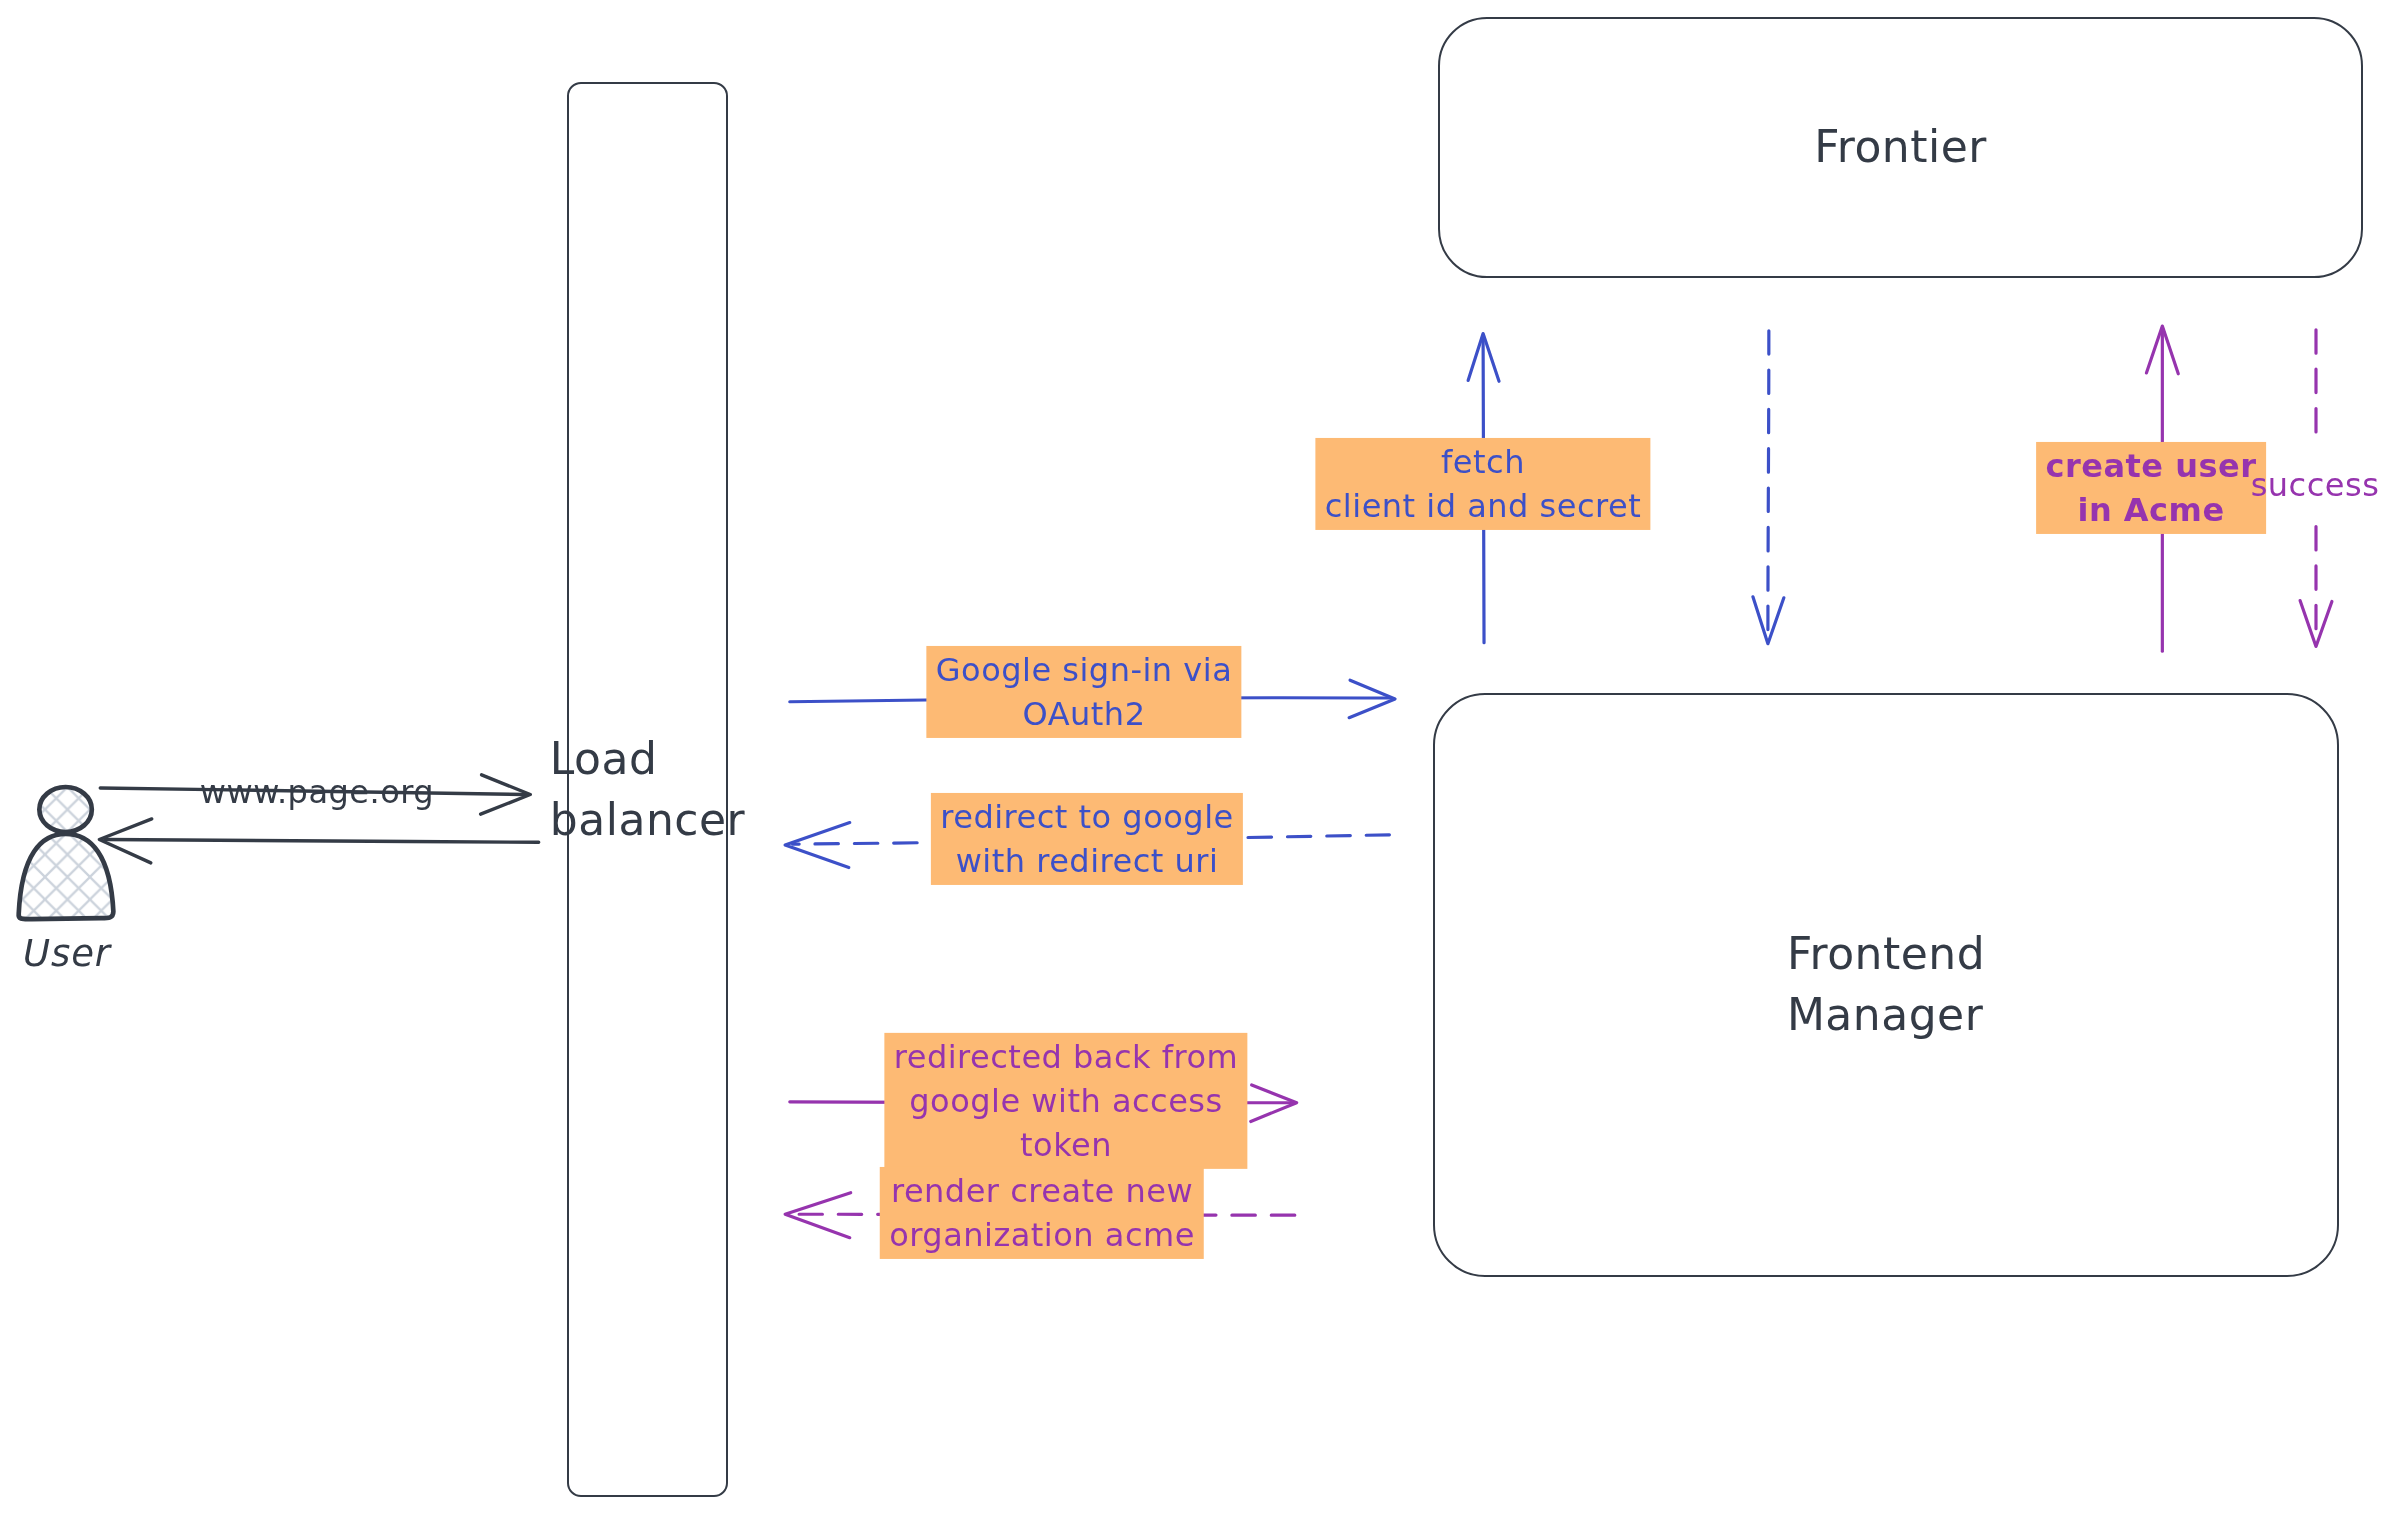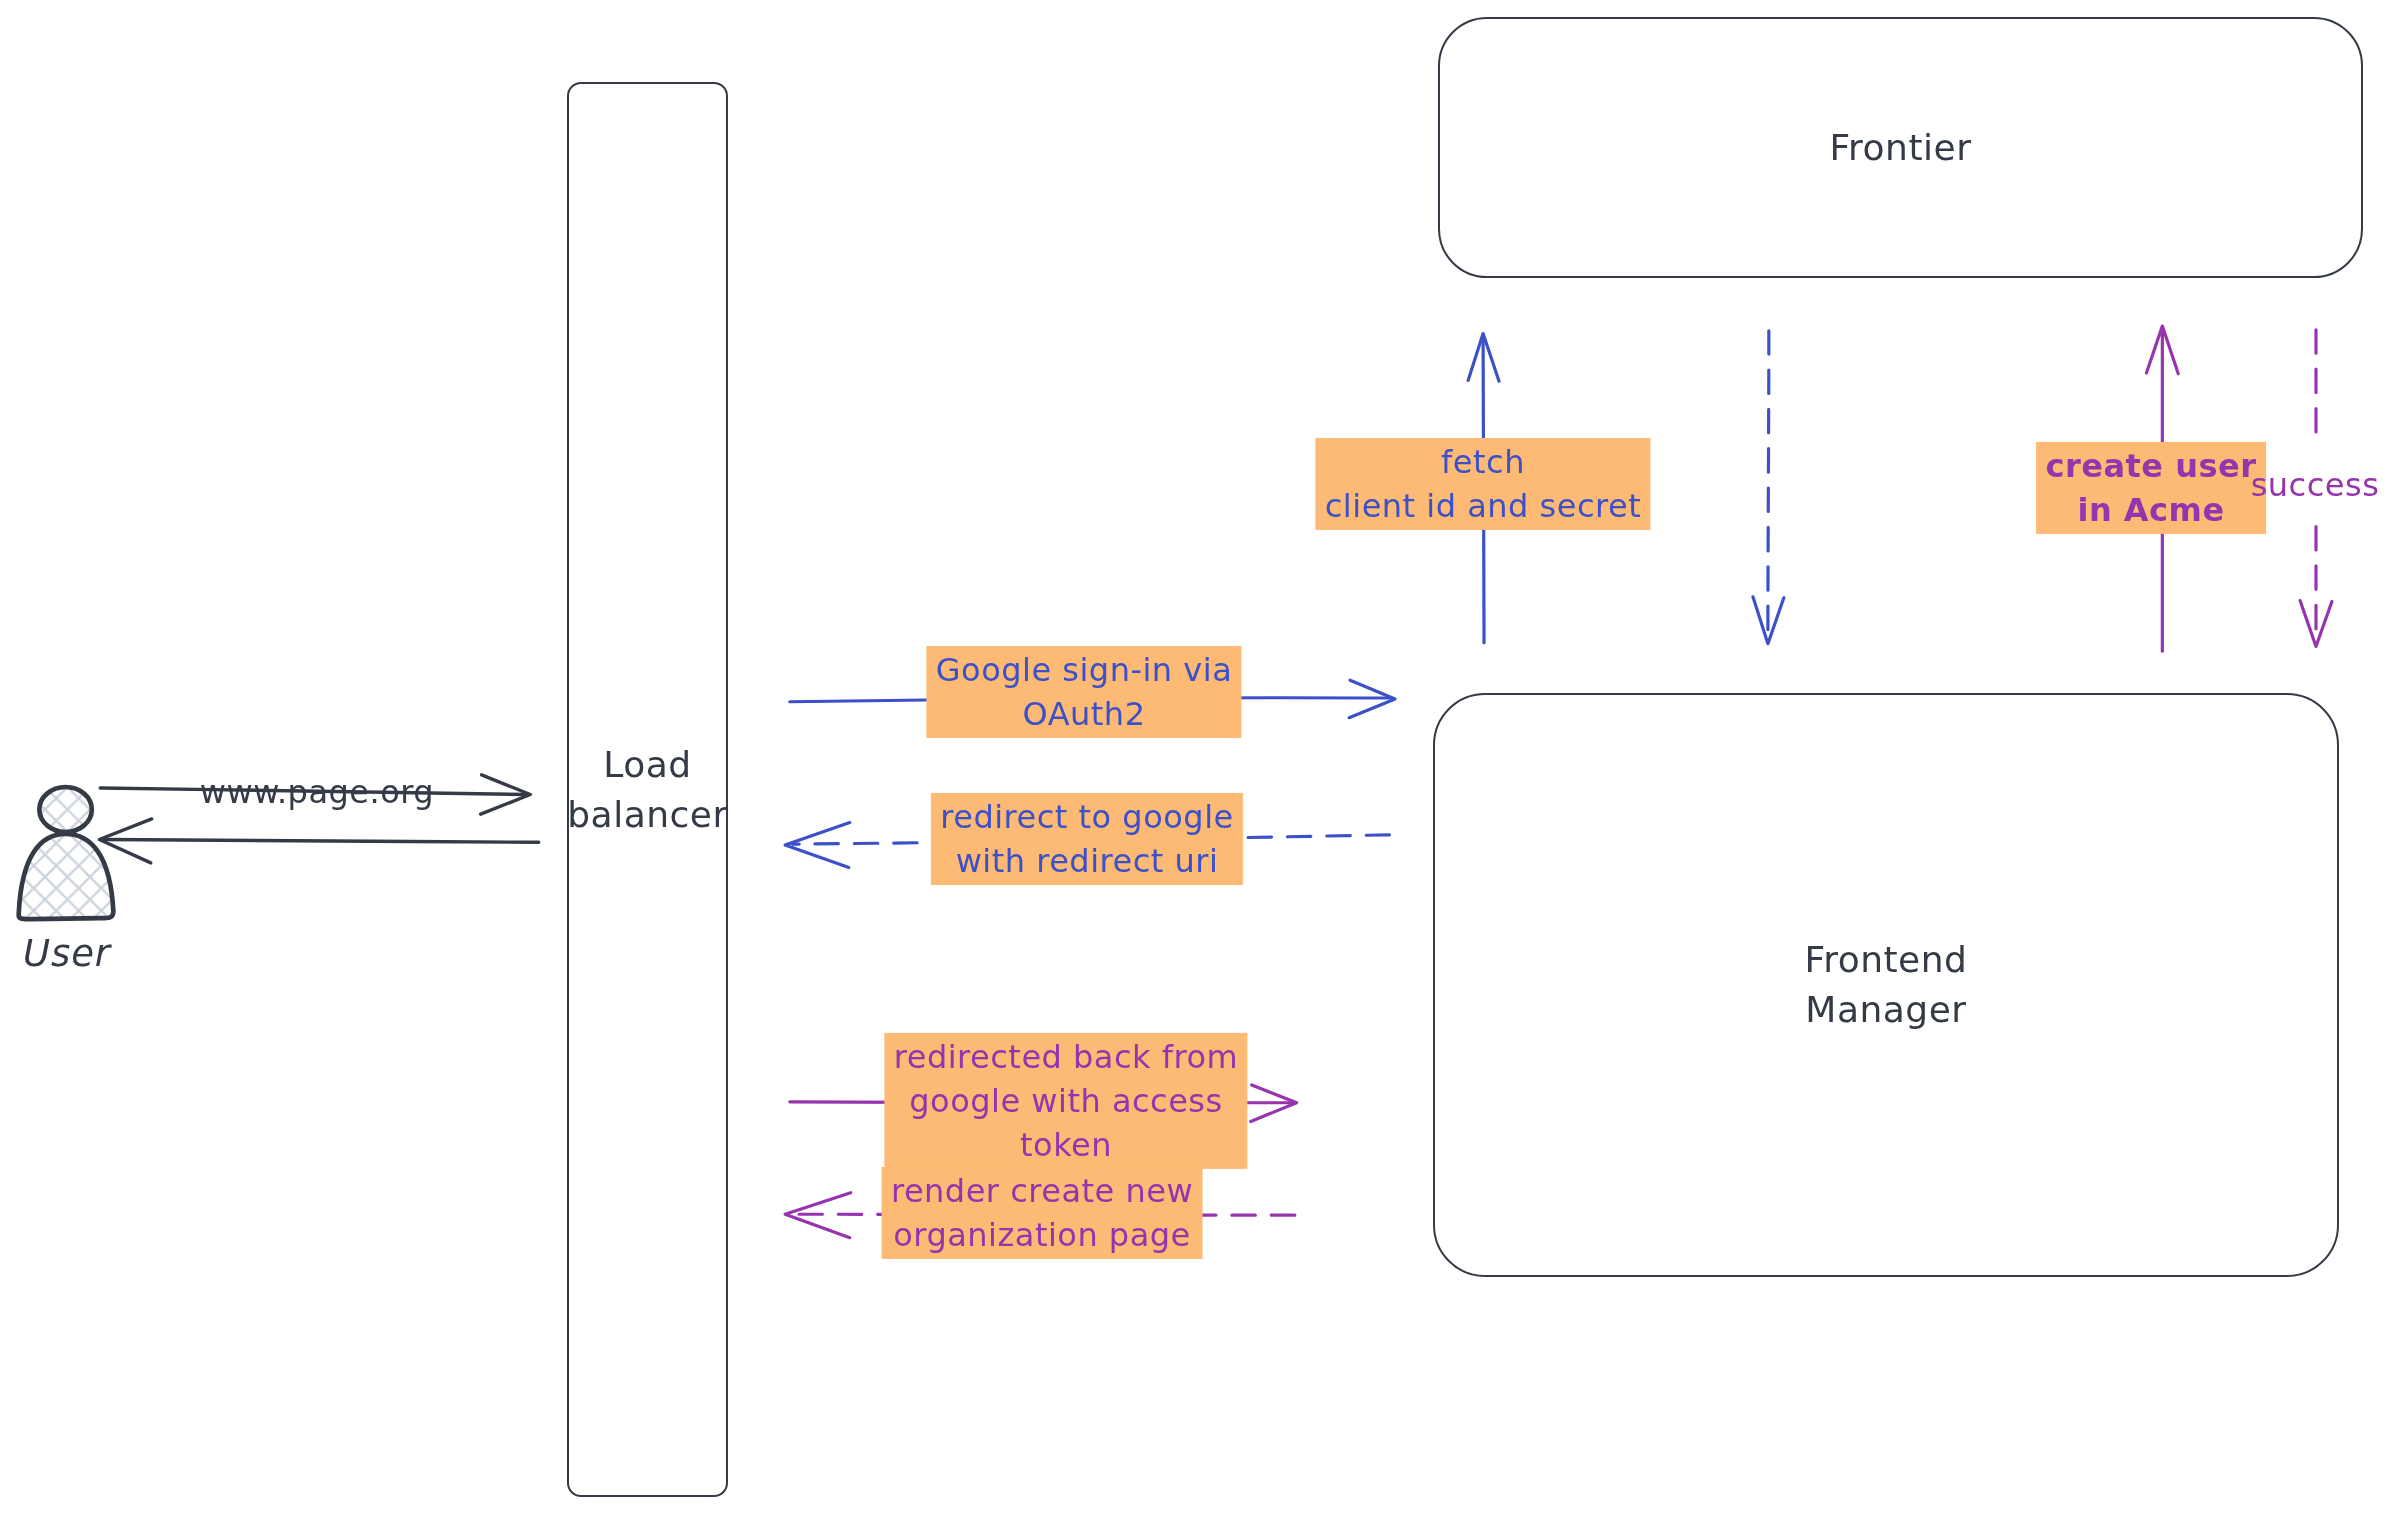--- a/index.html
+++ b/index.html
@@ -17,22 +17,22 @@
     overflow:hidden;
   }
   .box{
     position:absolute;
     border:2.8px solid var(--ink);
     background:#ffffff;
     display:flex;align-items:center;justify-content:center;
     box-sizing:border-box;
   }
   .box-label{
-    font-size:36px;color:var(--ink);
-    text-align:center;white-space:pre-line;line-height:1.38;
+    font-size:44px;color:var(--ink);
+    white-space:pre-line;line-height:1.38;
     letter-spacing:0.5px;
   }
   .shapes{position:absolute;left:0;top:0;pointer-events:none;}
   .shapes .stroke{fill:none;stroke-linecap:round;stroke-linejoin:round;}
   .shapes .ink{stroke:var(--ink);}
   .shapes .blue{stroke:var(--blue);}
   .shapes .purple{stroke:var(--purple);}
   .shapes .dashed{stroke-dasharray:25 17;}
   .shapes .fig{fill:url(#hatch);stroke:var(--ink);}
   .lbl{
@@ -140,21 +140,21 @@
 
   <div class="lbl blue" style="left:1483px;top:484px;">fetch
 client id and secret</div>
 
 
   <div class="lbl purple" style="left:1066px;top:1101px;">redirected back from
 google with access
 token</div>
 
   <div class="lbl purple" style="left:1042px;top:1213px;">render create new
-organization page</div>
+organization acme</div>
 
   <div class="lbl purple" style="left:2151px;top:488px;font-weight:bold;">create user
 in Acme</div>
 
   <div class="lbl purple nobg" style="left:2315px;top:485px;">success</div>
 
   <div class="lbl ink nobg user-name" style="left:67px;top:954px;">User</div>
 
 </div>
 

